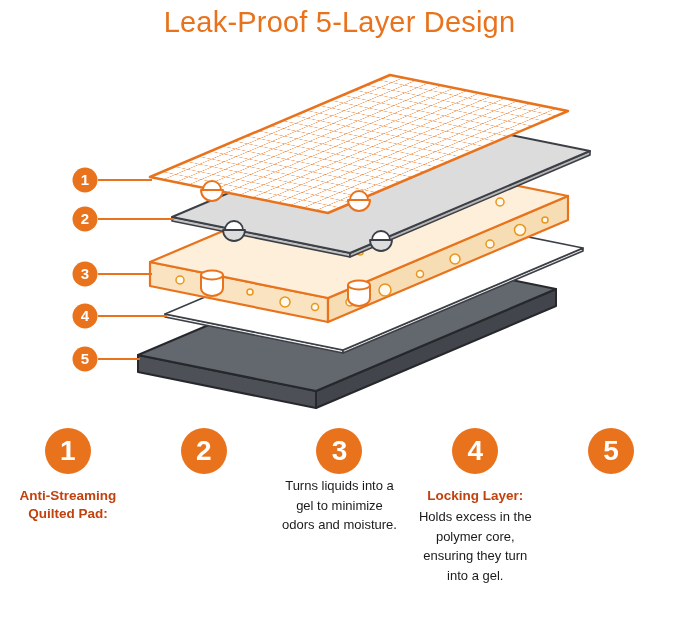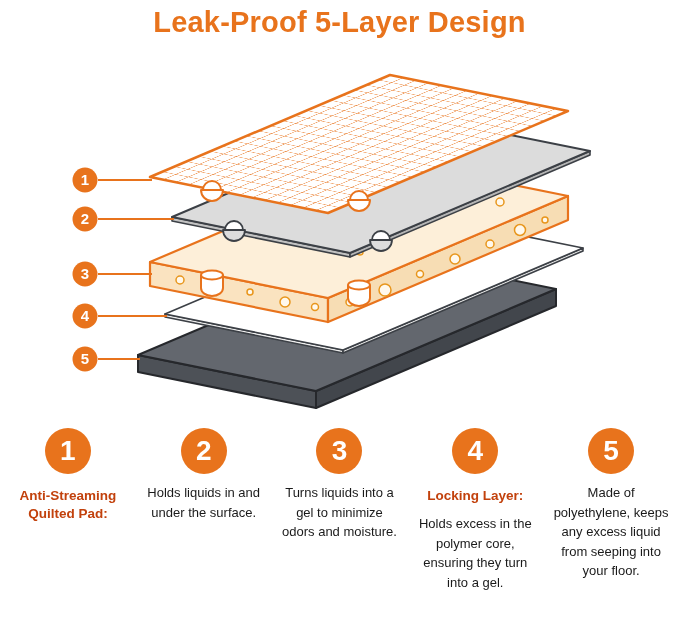--- a/index.html
+++ b/index.html
@@ -1,27 +1,27 @@
 <!DOCTYPE html>
 <html><head>
 <meta charset="utf-8">
 <style>
   html,body{margin:0;padding:0;background:#ffffff;}
   #page{position:relative;width:679px;height:633px;background:#fff;overflow:hidden;
         font-family:"Liberation Sans", sans-serif;}
   .title{position:absolute;top:6px;left:0;width:679px;text-align:center;
-         font-size:29px;font-weight:bold;color:#E8731C;letter-spacing:.2px;}
+         font-size:29px;font-weight:normal;color:#E8731C;letter-spacing:.2px;}
   #diagram-svg{position:absolute;top:52px;left:0;}
   .legend{position:absolute;top:428px;left:0;width:679px;display:flex;}
   .legend-item{flex:1 1 0;padding:0 7px;text-align:center;}
   .legend-num{width:46px;height:46px;margin:0 auto;border-radius:50%;
               background:#E8731C;color:#fff;font-size:28px;font-weight:bold;
               line-height:46px;text-align:center;}
   .legend-heading{margin-top:13px;font-size:13.5px;font-weight:bold;color:#c2410c;line-height:1.35;}
-  .legend-body{margin-top:9px;font-size:13px;color:#1a1a1a;line-height:1.5;}
+  .legend-body{margin-top:2px;font-size:13px;color:#1a1a1a;line-height:1.5;}
   .callout-num{font-size:15px;font-weight:bold;fill:#ffffff;text-anchor:middle;}
 </style>
 </head>
 <body>
 
 <div id="page">
 
   <div class="title">Leak-Proof 5-Layer Design</div>
 
   <svg id="diagram-svg" width="679" height="372" viewBox="0 0 679 372">
@@ -136,30 +136,28 @@
     </g>
   </svg>
 
   <div class="legend">
     <div class="legend-item">
       <div class="legend-num">1</div>
       <div class="legend-heading">Anti-Streaming Quilted Pad:</div>
     </div>
     <div class="legend-item">
       <div class="legend-num">2</div>
-      <div class="legend-body">Holds liquids in and under the surface.</div>
     </div>
     <div class="legend-item">
       <div class="legend-num">3</div>
       <div class="legend-body">Turns liquids into a gel to minimize odors and moisture.</div>
     </div>
     <div class="legend-item">
       <div class="legend-num">4</div>
       <div class="legend-heading">Locking Layer:</div>
       <div class="legend-body">Holds excess in the polymer core, ensuring they turn into a gel.</div>
     </div>
     <div class="legend-item">
       <div class="legend-num">5</div>
-      <div class="legend-body">Made of polyethylene, keeps any excess liquid from seeping into your floor.</div>
     </div>
   </div>
 
 </div>
 
 </body></html>

